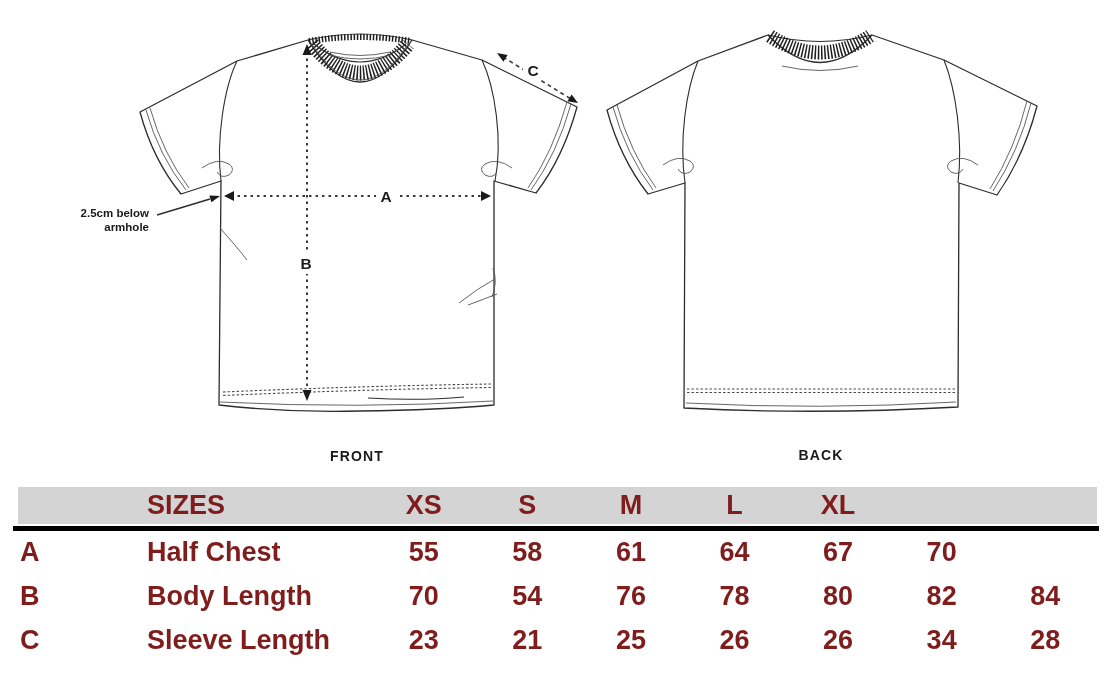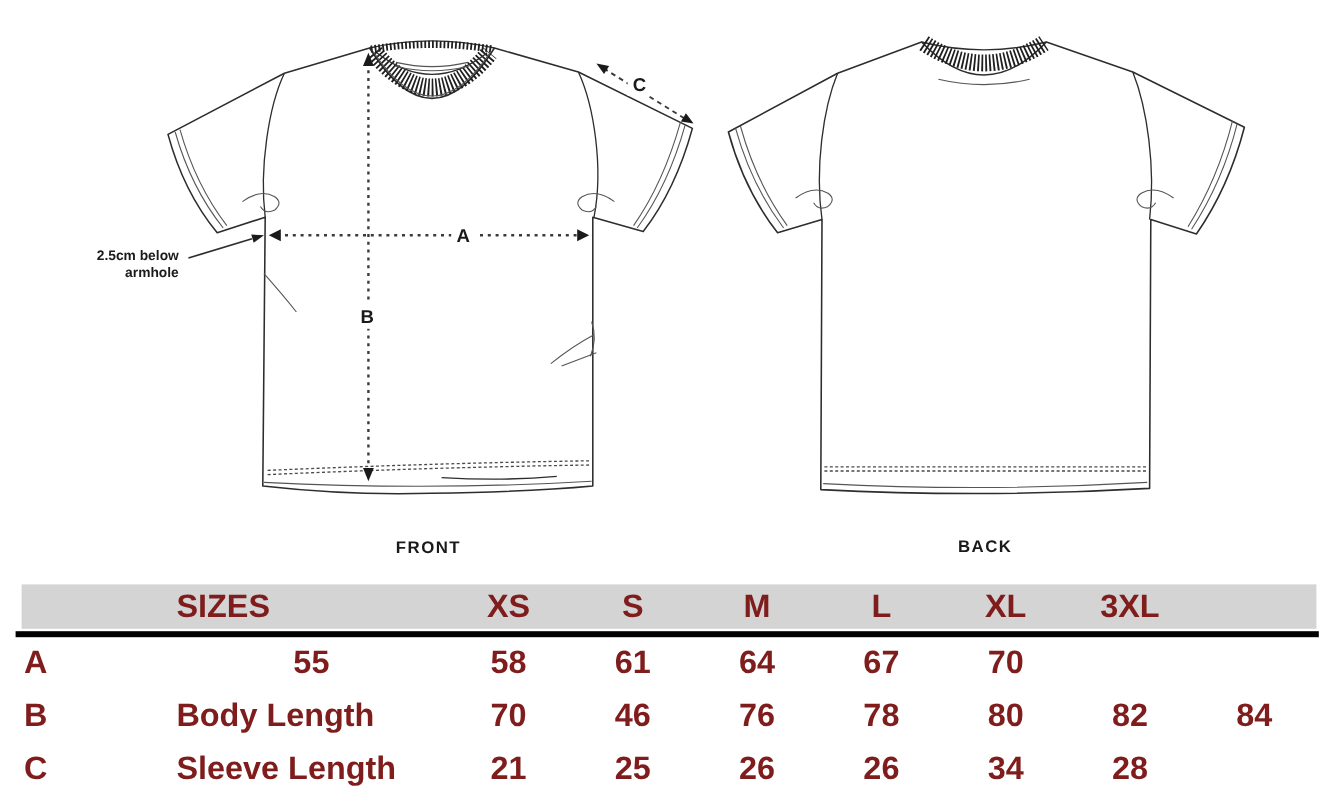--- a/index.html
+++ b/index.html
@@ -150,50 +150,51 @@
 
   <div class="size-table">
     <div class="thead grid">
       <div class="cell letter"></div>
       <div class="cell name">SIZES</div>
       <div class="cell num">XS</div>
       <div class="cell num">S</div>
       <div class="cell num">M</div>
       <div class="cell num">L</div>
       <div class="cell num">XL</div>
-      <div class="cell num">3XL</div>
     </div>
     <div class="rule"></div>
     <div class="tbody">
 
       <div class="trow grid">
         <div class="cell letter">A</div>
+        <div class="cell name">Half Chest</div>
         <div class="cell num">55</div>
         <div class="cell num">58</div>
         <div class="cell num">61</div>
         <div class="cell num">64</div>
         <div class="cell num">67</div>
         <div class="cell num">70</div>
       </div>
 
       <div class="trow grid">
         <div class="cell letter">B</div>
         <div class="cell name">Body Length</div>
         <div class="cell num">70</div>
-        <div class="cell num">46</div>
+        <div class="cell num">54</div>
         <div class="cell num">76</div>
         <div class="cell num">78</div>
         <div class="cell num">80</div>
         <div class="cell num">82</div>
         <div class="cell num">84</div>
       </div>
 
       <div class="trow grid">
         <div class="cell letter">C</div>
         <div class="cell name">Sleeve Length</div>
+        <div class="cell num">23</div>
         <div class="cell num">21</div>
         <div class="cell num">25</div>
         <div class="cell num">26</div>
         <div class="cell num">26</div>
         <div class="cell num">34</div>
         <div class="cell num">28</div>
       </div>
 
     </div>
   </div>

